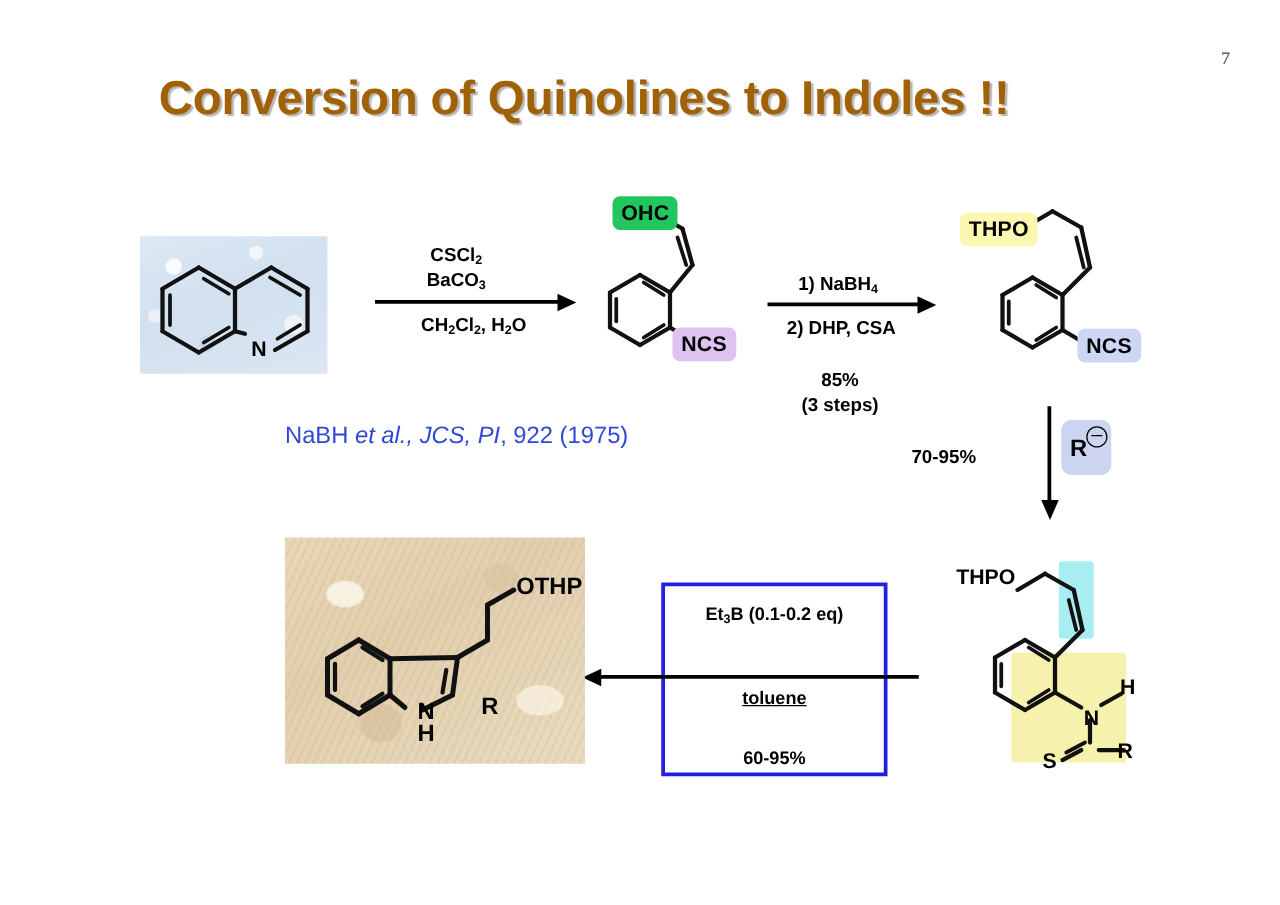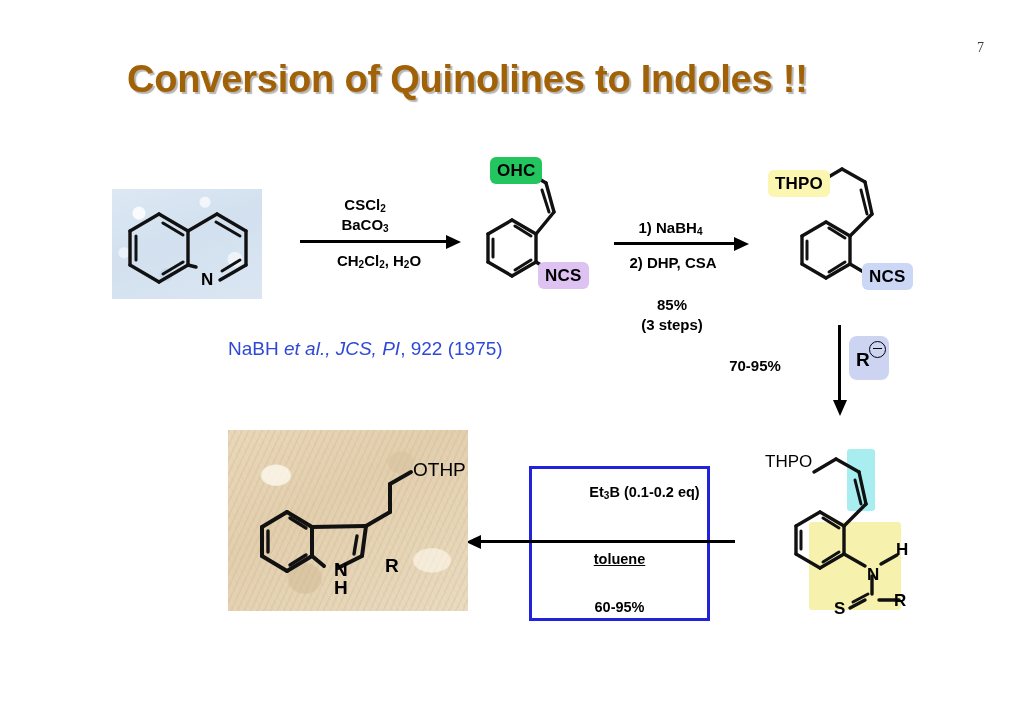--- a/index.html
+++ b/index.html
@@ -81,21 +81,21 @@
     border-radius: 6px;
     white-space: nowrap;
     letter-spacing: 0.2px;
   }
   .hl-pink   { background: #22c55e; }
   .hl-purple { background: #ddc2f2; }
   .hl-yellow { background: #fbf6b0; }
   .hl-blueish{ background: #ccd6f5; }
   .plain-label {
     position: absolute;
-    font-weight: normal;
+    font-weight: bold;
     font-size: 17px;
     line-height: 1;
     white-space: nowrap;
   }
   .atom {
     position: absolute;
     font-weight: bold;
     font-size: 17px;
     line-height: 1;
     white-space: nowrap;
@@ -377,21 +377,21 @@
       <path d="M108,146 L93,154"></path>
     </g>
   </svg>
   <div class="plain-label" style="left:765px; top:453px;">THPO</div>
   <div class="atom" style="left:866px; top:566px; background:transparent;">N</div>
   <div class="atom" style="left:895px; top:541px; background:transparent;">H</div>
   <div class="atom" style="left:833px; top:600px; background:transparent;">S</div>
   <div class="atom" style="left:893px; top:592px; background:transparent;">R</div>
 
   <div id="condition-box"></div>
-  <div class="cond-line" style="left:529px; top:483px;padding-left:25px;">
+  <div class="cond-line" style="left:529px; top:483px;">
     <span>Et<sub>3</sub>B (0.1-0.2 eq)</span>
   </div>
   <div class="h-arrow-line" style="left:480px; top:540px; width:255px;"></div>
   <div class="h-arrow-head-left" style="left:466px; top:534.5px;"></div>
   <div class="cond-line" style="left:529px; top:550px;text-decoration:underline;">toluene</div>
   <div class="cond-line" style="left:529px; top:598px;">60-95%</div>
 
   <div class="panel-tan"></div>
   <svg class="abs" style="left:228px; top:430px; width:240px; height:181px;" viewBox="0 0 240 181">
     <g stroke="#111" stroke-width="4" fill="none" stroke-linecap="round">

